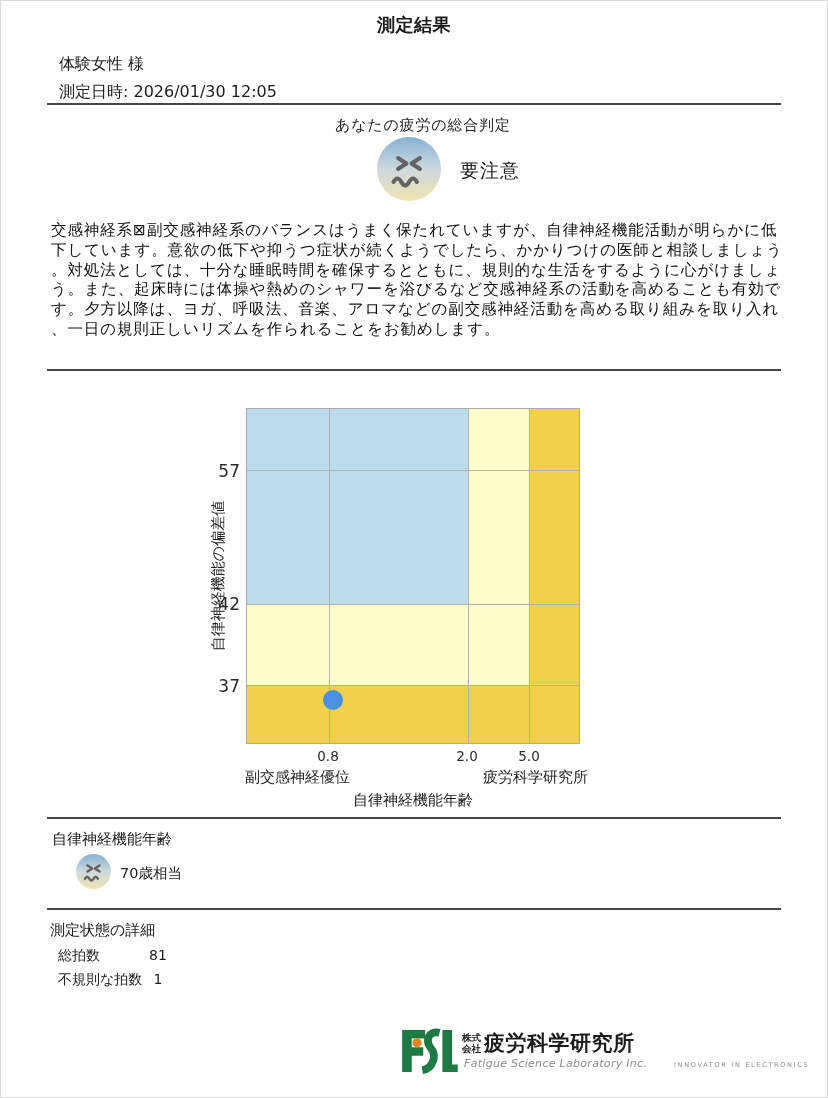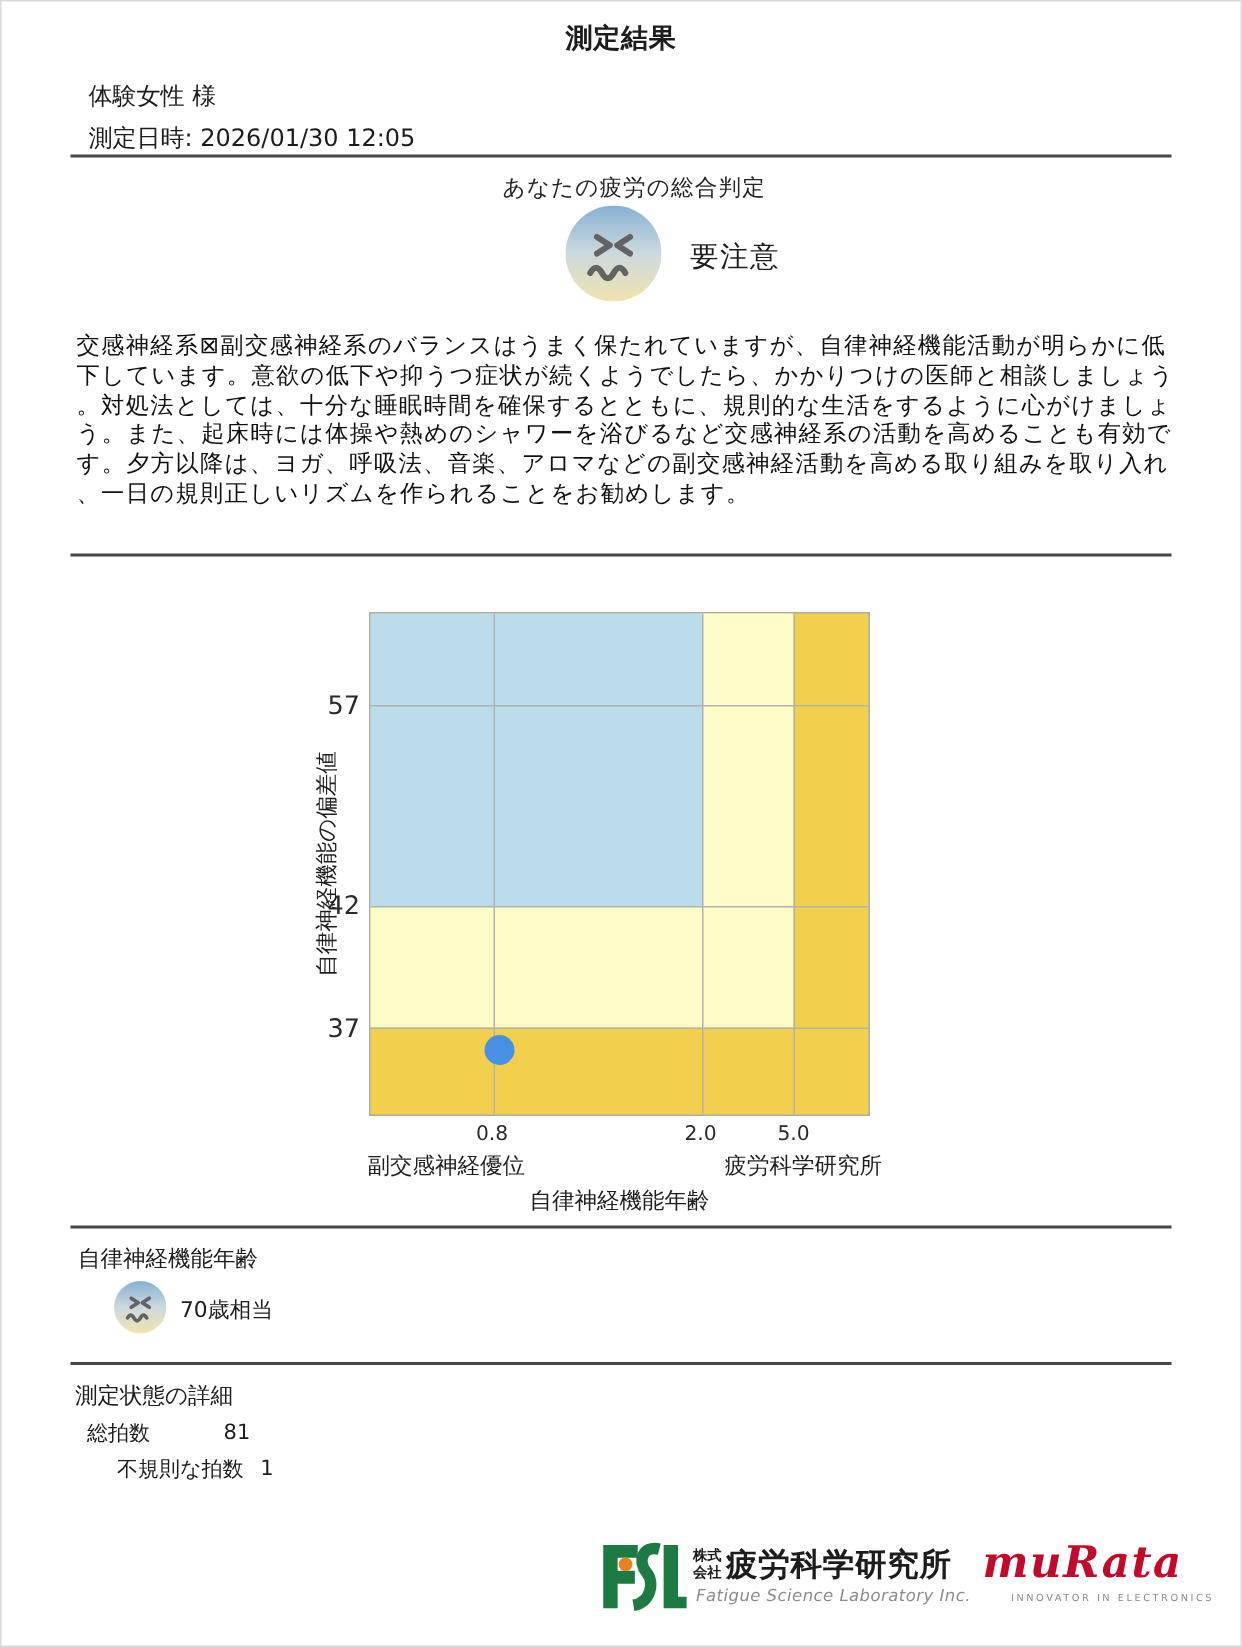--- a/index.html
+++ b/index.html
@@ -53,21 +53,21 @@
 
   
   .age-heading { position:absolute; top:830px; left:52px; font-size:15px; }
   .face-icon-small { position:absolute; top:854px; left:76px; width:35px; height:35px; }
   .age-value { position:absolute; top:864px; left:120px; font-size:14.5px; }
 
   
   .details-heading { position:absolute; top:921px; left:50px; font-size:15px;text-align:center; }
   .detail-label { position:absolute; left:58px; font-size:14px; }
   .detail-value { position:absolute; left:118px; width:80px; text-align:center; font-size:14px; }
-  .r1 { top:947px; } .r2 { top:971px;margin-left:20px; }
+  .r1 { top:947px; } .r2 { top:971px; }
 
   
   .fsl-logo { position:absolute; left:400px; top:1028px; width:58px; height:46px; }
   .fsl-company { position:absolute; left:462px; top:1029px; display:flex; align-items:flex-start; }
   .fsl-prefix { font-size:9.5px; line-height:11px; font-weight:bold; white-space:pre; margin-right:3px; padding-top:3px; }
   .fsl-name { font-size:21px; font-weight:bold; letter-spacing:0.5px; }
   .fsl-en { position:absolute; left:464px; top:1057px; font-size:11px; font-style:italic; color:#8b8b8b; letter-spacing:0.3px; }
   .murata-wordmark { position:absolute; left:655px; top:1024px; font-family:"DejaVu Serif","Liberation Serif",serif;
     font-style:italic; font-weight:bold; font-size:29px; color:#c20a2b; letter-spacing:1px; }
   .murata-tagline { position:absolute; left:658px; top:1061px; font-size:6.5px; letter-spacing:1.7px;
@@ -166,16 +166,15 @@
     <path d="M41 5 C29 2 26 14 32 21 C38 28 35 42 23 44" stroke="#1c7a42" stroke-width="8" fill="none"></path>
     <path d="M44 2 h10 v36 h6 v8 h-16 z" fill="#1c7a42"></path>
   </svg>
   <div class="fsl-company">
     <span class="fsl-prefix">株式
 会社</span>
     <span class="fsl-name">疲労科学研究所</span>
   </div>
   <div class="fsl-en">Fatigue Science Laboratory Inc.</div>
 
-  <div class="murata-wordmark">muRata</div>
   <div class="murata-tagline">INNOVATOR IN ELECTRONICS</div>
 
 </div>
 
 </body></html>

